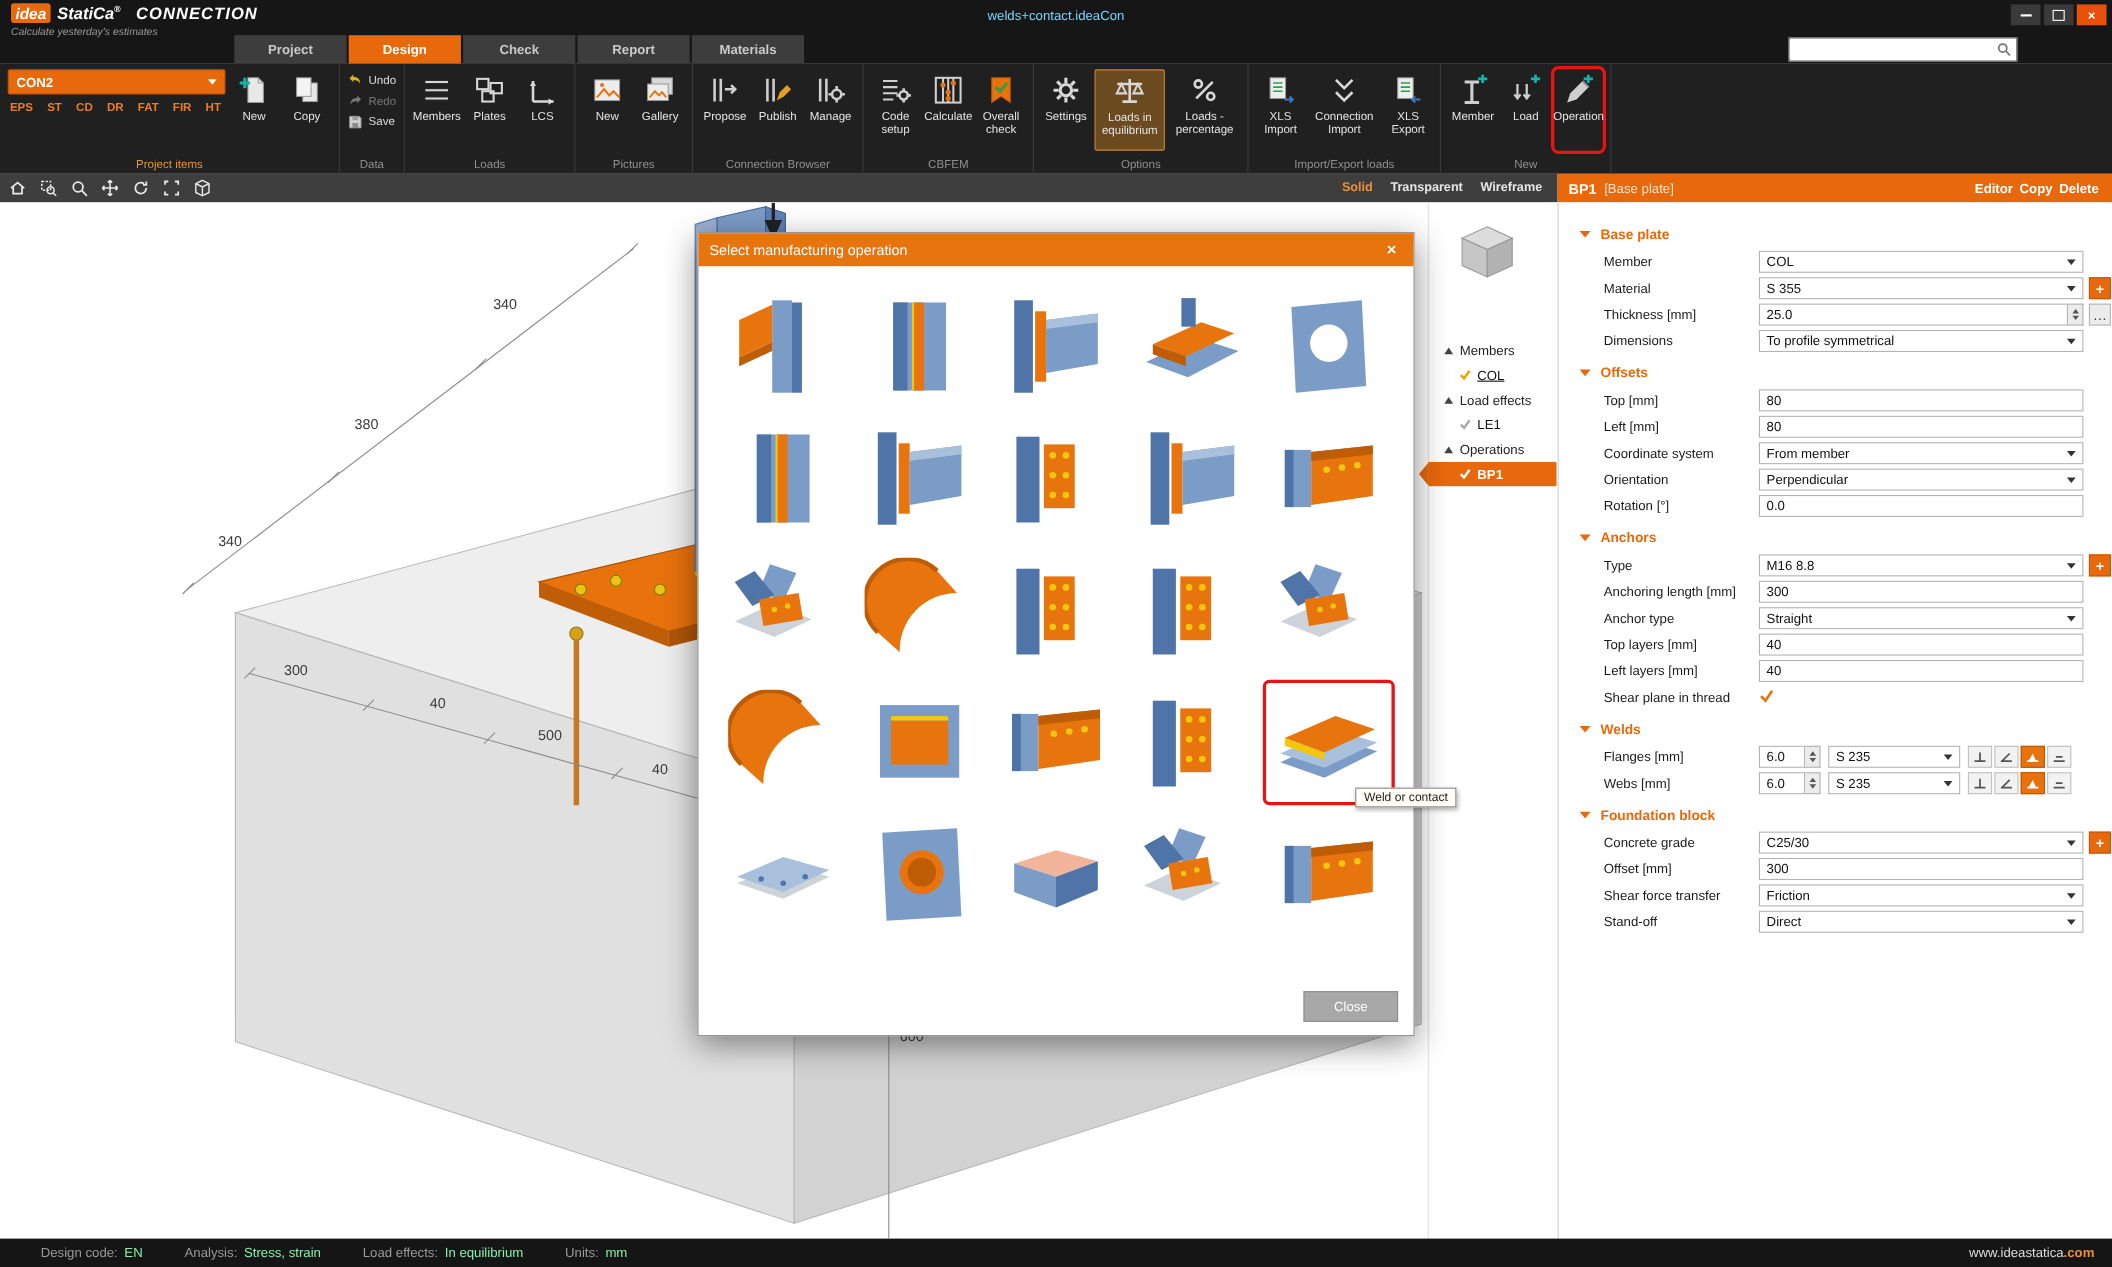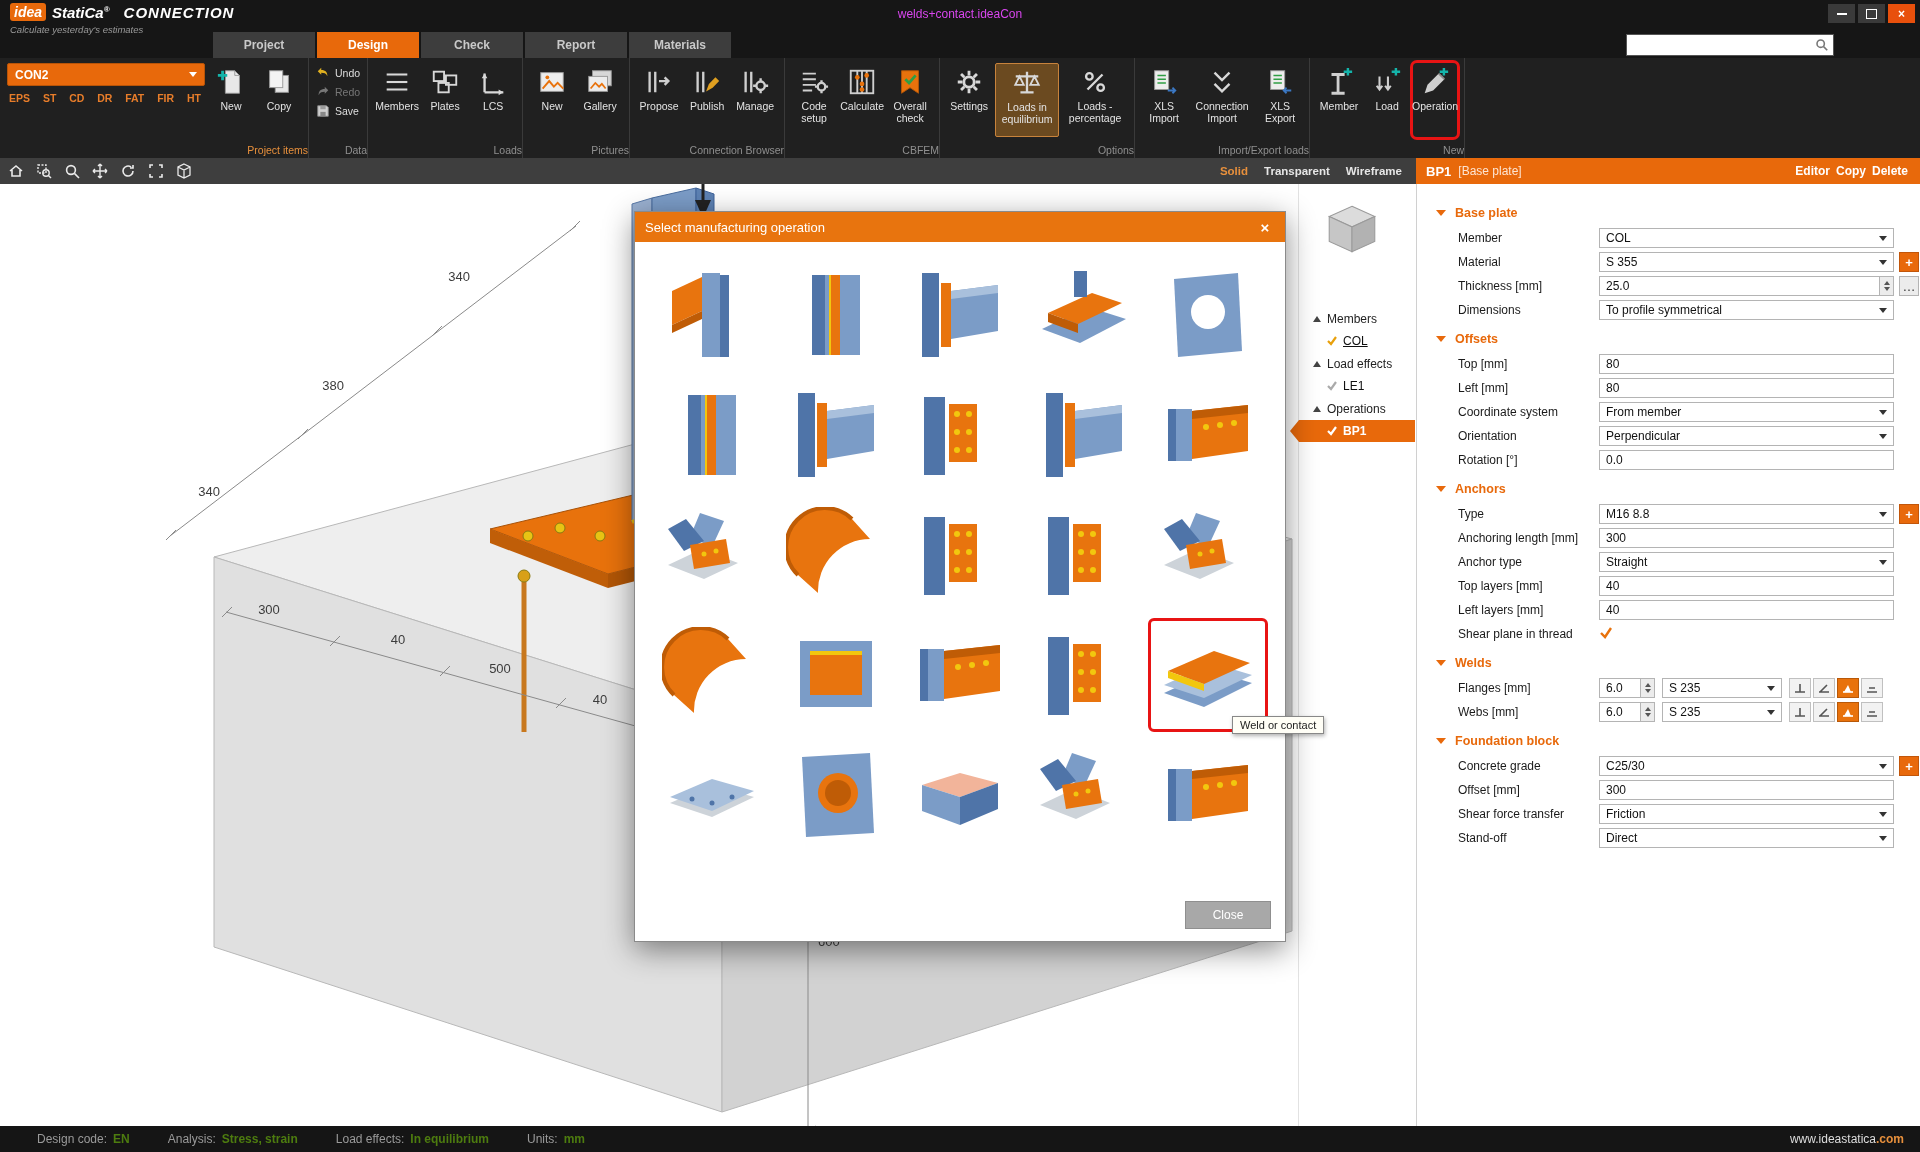--- a/index.html
+++ b/index.html
@@ -1,21 +1,21 @@
 <!DOCTYPE html>
 <html><head>
 <meta charset="utf-8">
 <style>
   html,body{margin:0;padding:0;background:#000;}
   .app{position:relative;width:1920px;height:1152px;overflow:hidden;background:#fff;
        font-family:"Liberation Sans",sans-serif;font-size:12px;color:#111;}
 
   
   .titlebar{position:absolute;top:0;left:0;right:0;height:30px;background:#161616;}
-  .wintitle{position:absolute;top:7px;left:0;right:0;text-align:center;color:#d946ef;font-size:12px;}
+  .wintitle{position:absolute;top:7px;left:0;right:0;text-align:center;color:#7dd3fc;font-size:12px;}
   .winbtns{position:absolute;top:4px;right:5px;display:flex;gap:3px;}
   .wbtn{width:27px;height:19px;background:#3a3a3a;display:flex;align-items:center;justify-content:center;color:#fff;font-size:12px;}
   .wbtn.close{background:#e8500c;font-weight:bold;}
   .wbtn .minbar{width:10px;height:2px;background:#fff;}
   .wbtn .maxbox{width:9px;height:8px;border:1.5px solid #fff;}
   .logo{position:absolute;top:3px;left:10px;width:260px;height:52px;z-index:5;}
   .logo .l1{display:flex;align-items:center;gap:6px;color:#fff;}
   .logo .chip{background:#e8690b;color:#fff;font-weight:bold;font-style:italic;font-size:14px;padding:1px 4px;border-radius:3px;}
   .logo .statica{font-weight:bold;font-style:italic;font-size:15px;}
   .logo .reg{font-size:8px;vertical-align:super;}
@@ -27,21 +27,21 @@
        background:#3d3d3d;color:#c9c9c9;font-size:12px;font-weight:bold;cursor:default;}
   .tab.active{background:#e8690b;color:#fff;}
   .searchbox{position:absolute;right:86px;top:4px;width:206px;height:20px;background:#fff;border:1px solid #555;
        display:flex;align-items:center;}
   .searchbox input{flex:1;border:none;outline:none;height:16px;font-size:12px;padding:0 5px;font-family:"Liberation Sans",sans-serif;}
   .searchbox svg{width:14px;height:14px;margin-right:4px;flex:none;}
 
   
   .ribbon{position:absolute;top:58px;left:0;right:0;height:100px;background:#202020;display:flex;}
   .rgroup{position:relative;border-right:1px solid #3a3a3a;padding:5px 7px 17px 7px;display:flex;gap:4px;align-items:flex-start;}
-  .glabel{position:absolute;bottom:2px;left:0;right:0;text-align:right;font-size:10.5px;color:#8f8f8f;white-space:nowrap;}
+  .glabel{position:absolute;bottom:2px;left:0;right:0;text-align:center;font-size:10.5px;color:#8f8f8f;white-space:nowrap;}
   .glabel.orange{color:#e8903c;}
   .rbtn{display:flex;flex-direction:column;align-items:center;gap:3px;color:#e3e3e3;font-size:10.5px;line-height:1.15;
         text-align:center;padding:4px 2px 0 2px;width:52px;height:74px;box-sizing:border-box;}
   .rbtn.narrow{width:44px;}
   .rbtn.wide{width:64px;}
   .rbtn svg{width:30px;height:30px;flex:none;}
   .rbtn.active{background:#6b4a20;border:1px solid #c8833c;border-radius:2px;}
   .rbtn.redbox{box-shadow:0 0 0 3px #e81414;border-radius:4px;}
   .projcol{display:flex;flex-direction:column;width:198px;}
   .conselect{height:21px;background:#e8690b;color:#fff;font-weight:bold;display:flex;align-items:center;
@@ -121,21 +121,21 @@
   .dclose{position:absolute;right:14px;bottom:12px;width:84px;height:26px;background:#a8a8a8;border:1px solid #8f8f8f;
           color:#fff;display:flex;align-items:center;justify-content:center;font-size:12px;}
   .tooltip{position:absolute;left:1232px;top:716px;background:#fffef6;border:1px solid #888;padding:2px 7px;
           font-size:11px;color:#222;z-index:30;box-shadow:1px 2px 4px rgba(0,0,0,.3);}
 
   
   .sbar{position:absolute;left:0;right:0;bottom:0;height:26px;background:#151515;display:flex;align-items:center;
         padding:0 16px 0 37px;box-sizing:border-box;gap:38px;font-size:12px;}
   .sbar .grp{display:flex;gap:6px;}
   .sbar .lab{color:#9a9a9a;}
-  .sbar .val{color:#4d7c0f;font-weight:bold;}
+  .sbar .val{color:#86efac;font-weight:normal;}
   .site{margin-left:auto;color:#dedede;}
   .site .tld{color:#e8903c;font-weight:bold;}
 
   .dimtext{font-size:13px;fill:#3c3c3c;}
 </style>
 </head>
 <body>
 
 <div class="app">
 

